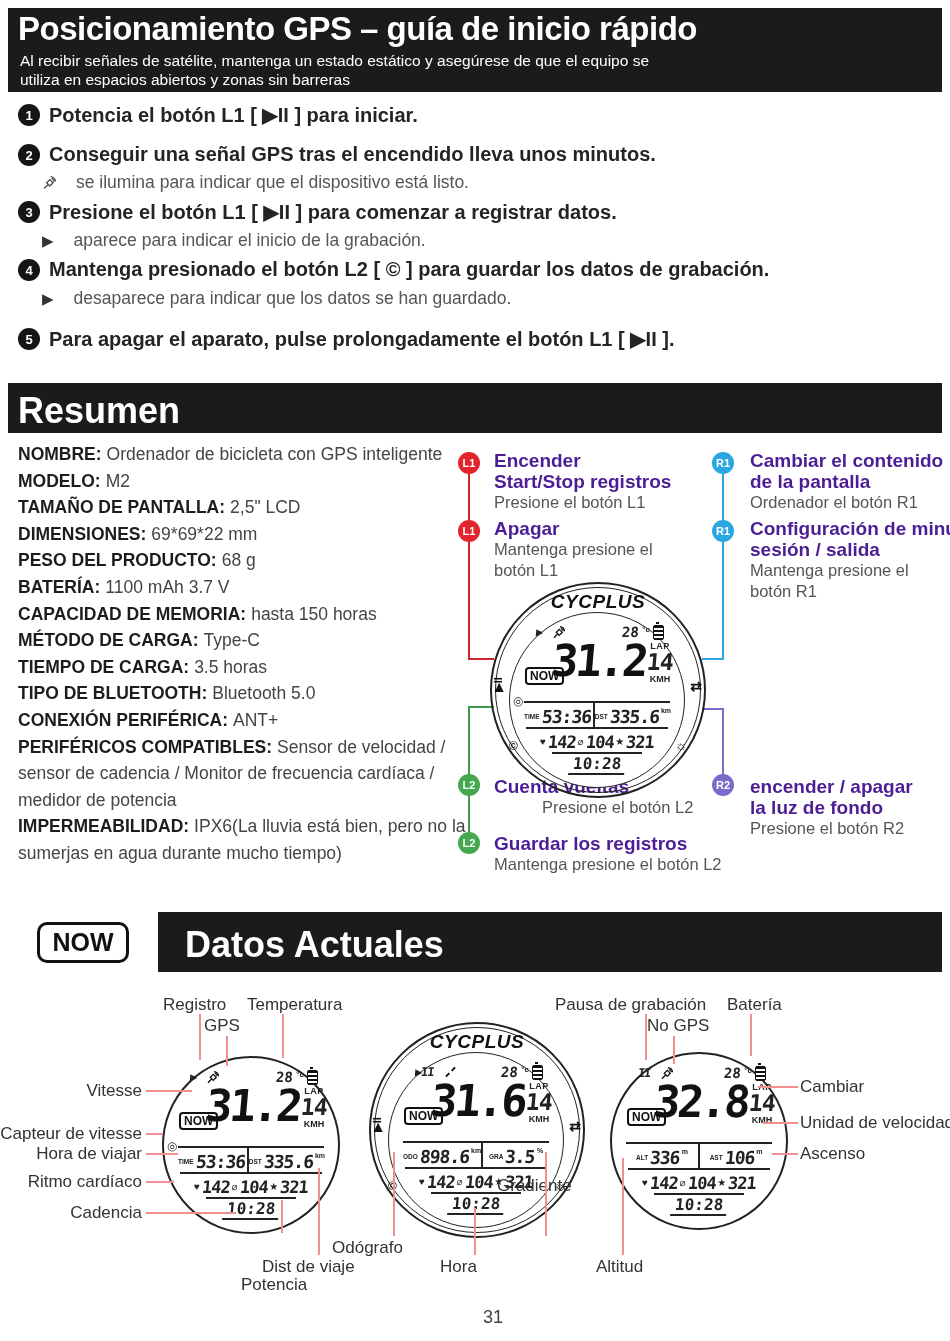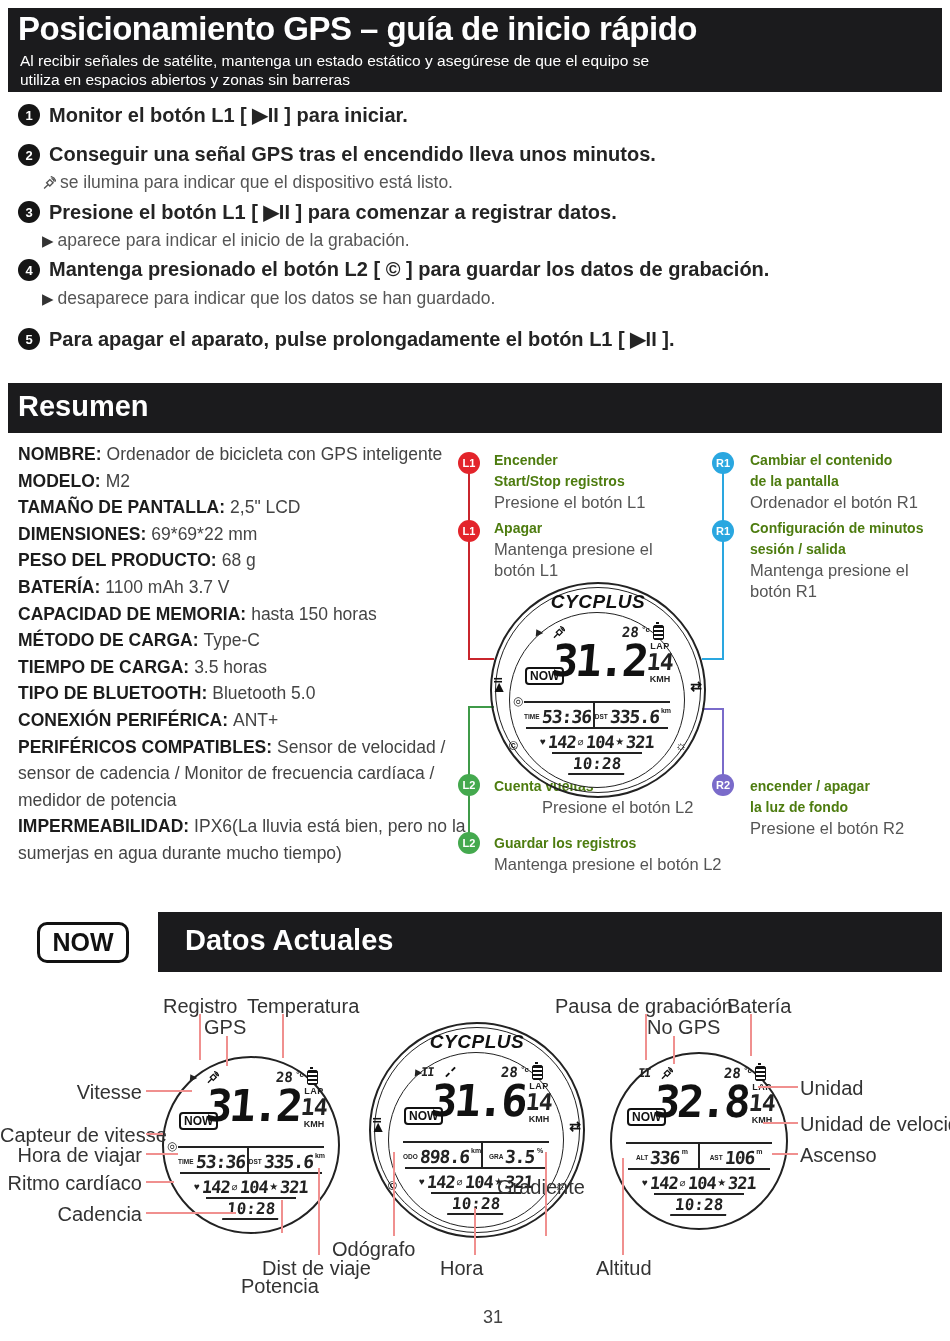--- a/index.html
+++ b/index.html
@@ -3,40 +3,40 @@
 <meta charset="utf-8">
 <style>
   html,body{margin:0;padding:0;background:#fff;}
   .page{position:relative;width:950px;height:1341px;background:#fff;overflow:hidden;
         font-family:"Liberation Sans",sans-serif;color:#222;padding-left:36px;}
 
   
   .bar{position:absolute;background:#1b1b1d;color:#fff;}
   .h1{position:absolute;left:10px;top:2px;font-size:33px;font-weight:800;letter-spacing:-0.5px;white-space:nowrap;}
   .hsub{position:absolute;left:12px;font-size:15.5px;font-weight:400;white-space:nowrap;}
-  .h2{position:absolute;font-size:29px;font-weight:800;}
+  .h2{position:absolute;font-size:36px;font-weight:800;}
 
   
   .step{position:absolute;left:18px;display:flex;align-items:flex-start;}
   .step-num{flex:0 0 auto;width:22px;height:22px;border-radius:50%;background:#151515;color:#fff;
             font-size:13px;font-weight:700;display:flex;align-items:center;justify-content:center;margin:1px 9px 0 0;}
   .step-label{font-size:20px;font-weight:700;color:#242424;white-space:nowrap;}
-  .substep{position:absolute;left:42px;font-size:17.5px;color:#555;display:flex;align-items:center;gap:4px;white-space:nowrap;}
+  .substep{position:absolute;left:42px;font-size:17.5px;color:#555;display:flex;align-items:center;gap:20px;white-space:nowrap;}
   .substep .play{color:#333;font-size:15px;}
 
   
   .specs{position:absolute;left:18px;top:441px;width:456px;font-size:17.5px;line-height:26.6px;color:#444;}
   .spec b{color:#1c1c1c;font-weight:700;margin-right:5px;}
 
   
   .badge{position:absolute;width:22px;height:22px;border-radius:50%;color:#fff;font-size:11px;font-weight:700;
          display:flex;align-items:center;justify-content:center;z-index:3;}
   .badge.red{background:#e3242b;} .badge.blue{background:#2aa7e0;}
   .badge.green{background:#44a94e;} .badge.purple{background:#7a6bca;}
-  .ct{position:absolute;font-size:14px;font-weight:700;line-height:21px;color:#4d7c0f;white-space:pre-line;}
+  .ct{position:absolute;font-size:19px;font-weight:700;line-height:21px;color:#4c1d95;white-space:pre-line;}
   .cd{position:absolute;font-size:16.5px;font-weight:400;line-height:21px;color:#555;white-space:pre-line;}
 
   
   .lead{position:absolute;background:#f0908f;}
   .lead.v{width:2px;} .lead.h{height:2px;}
   .lead.cred{background:#c9252c;} .lead.cblue{background:#2aa7e0;}
   .lead.cgreen{background:#3f9a48;} .lead.cpurple{background:#7a6bca;}
 
   
   .device{position:absolute;}
@@ -83,21 +83,21 @@
   .funit{font-style:normal;font-size:7px;font-weight:700;align-self:flex-start;margin-top:4px;}
 
   .metrics{position:absolute;top:114px;left:16px;right:16px;height:25px;border-top:2px solid #222;
            display:flex;align-items:center;justify-content:center;gap:2px;}
   .mic{font-size:10px;} .mv{font-size:17px;letter-spacing:-1px;}
 
   .clockrow{position:absolute;top:139px;left:42px;right:42px;height:22px;border-top:2px solid #222;text-align:center;}
   .clock{font-size:16px;border-bottom:2px solid #222;padding:0 4px;}
 
   
-  .lbl{position:absolute;font-size:20px;color:#333;white-space:nowrap;}
+  .lbl{position:absolute;font-size:17px;color:#333;white-space:nowrap;}
   .lbl.r{text-align:right;width:142px;left:0;}
 
   .now-tile{position:absolute;left:8px;top:912px;width:150px;height:60px;background:#fff;
             display:flex;align-items:center;justify-content:center;}
   .now-frame{border:3px solid #111;border-radius:10px;padding:3px 12px;font-size:25px;font-weight:800;color:#111;}
 
   .pagenum{position:absolute;left:0;right:0;top:1307px;text-align:center;font-size:18px;color:#444;}
 </style>
 </head>
 <body>
@@ -105,21 +105,21 @@
 <div class="page">
 
   <div class="bar" style="left:8px;top:8px;width:934px;height:84px;">
     <div class="h1">Posicionamiento GPS – guía de inicio rápido</div>
     <div class="hsub" style="top:44px;">Al recibir señales de satélite, mantenga un estado estático y asegúrese de que el equipo se</div>
     <div class="hsub" style="top:63px;">utiliza en espacios abiertos y zonas sin barreras</div>
   </div>
 
   <div class="step" style="top:103px;">
     <span class="step-num">1</span>
-    <span class="step-label">Monitor el botón L1 [ ▶II ] para iniciar.</span>
+    <span class="step-label">Potencia el botón L1 [ ▶II ] para iniciar.</span>
   </div>
   <div class="step" style="top:143px;">
     <span class="step-num">2</span>
     <span class="step-label">Conseguir una señal GPS tras el encendido lleva unos minutos.</span>
   </div>
   <div class="substep" style="top:172px;">
     <svg width="14" height="14" viewBox="0 0 20 20">
       <g stroke="#555" stroke-width="2" fill="none">
         <path d="M3 18 L9 12"></path>
           <rect x="8" y="6.5" width="6.5" height="6.5" transform="rotate(45 11.2 9.7)"></rect>
@@ -464,21 +464,21 @@
   <div class="lead v" style="left:545px;top:1152px;height:84px;"></div>
   <div class="lead v" style="left:622px;top:1158px;height:97px;"></div>
 
   <div class="lbl" style="left:555px;top:995px;">Pausa de grabación</div>
   <div class="lbl" style="left:647px;top:1016px;">No GPS</div>
   <div class="lbl" style="left:727px;top:995px;">Batería</div>
   <div class="lead v" style="left:645px;top:1014px;height:46px;"></div>
   <div class="lead v" style="left:673px;top:1036px;height:28px;"></div>
   <div class="lead v" style="left:750px;top:1014px;height:42px;"></div>
 
-  <div class="lbl" style="left:800px;top:1077px;">Unidad</div>
+  <div class="lbl" style="left:800px;top:1077px;">Cambiar</div>
   <div class="lbl" style="left:800px;top:1113px;">Unidad de velocidad</div>
   <div class="lbl" style="left:800px;top:1144px;">Ascenso</div>
   <div class="lead h" style="left:758px;top:1086px;width:40px;"></div>
   <div class="lead h" style="left:763px;top:1122px;width:35px;"></div>
   <div class="lead h" style="left:772px;top:1153px;width:26px;"></div>
 
   <div class="pagenum">31</div>
 
 </div>
 

